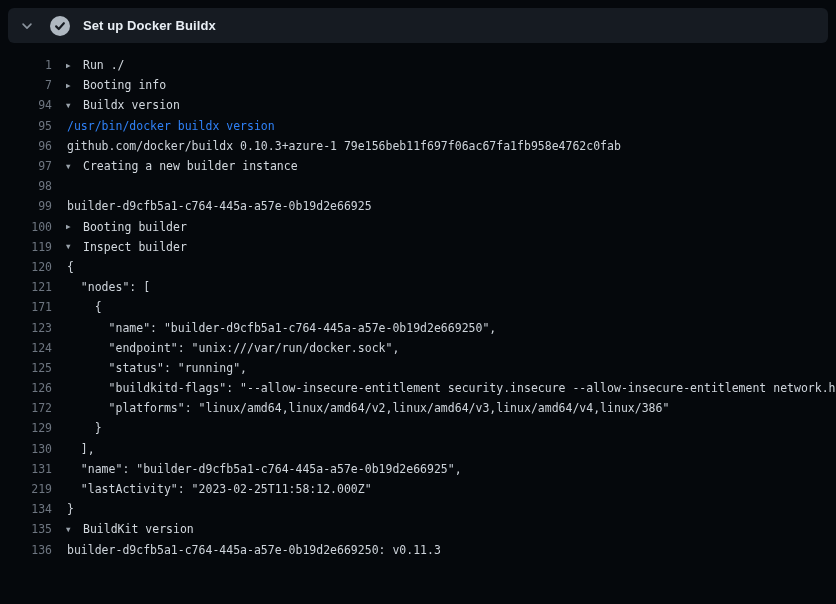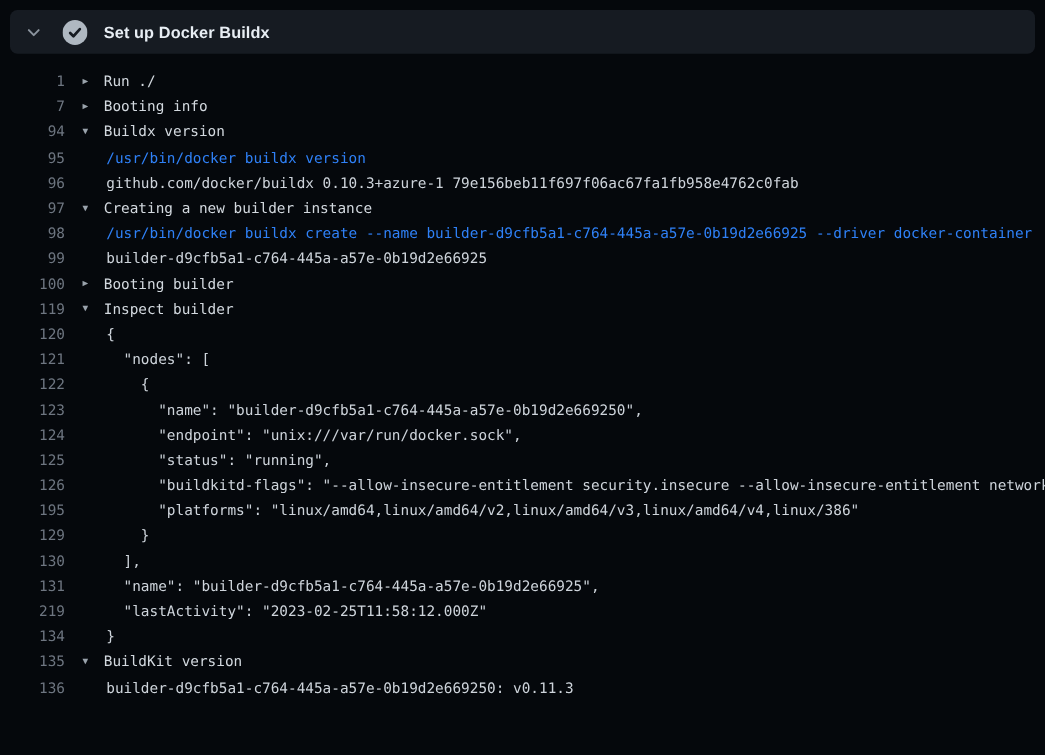--- a/index.html
+++ b/index.html
@@ -30,21 +30,21 @@
   }
   .row{
     display:flex;align-items:center;height:20.2px;white-space:pre;
   }
   .num{
     width:52px;flex-shrink:0;text-align:right;
     color:#6e7681;text-decoration:none;cursor:pointer;
   }
   .content{display:flex;align-items:center;white-space:pre;}
   .row.group .content{margin-left:14px;cursor:pointer;}
-  .row.plain .content{margin-left:33px;}
+  .row.plain .content{margin-left:15px;}
   .caret{
     width:17px;flex-shrink:0;color:#9aa3ac;font-size:7.5px;
     display:inline-block;transform:translateY(-0.5px);
   }
   .text{color:#ced4db;}
   .row.command .text{color:#2f81f7;}
   .row.group .text{color:#d3d9df;}
 </style>
 </head>
 <body>
@@ -110,24 +110,20 @@
     <div class="row group">
       <a class="num">97</a>
       <div class="content">
         <span class="caret">▼</span>
         <span class="text">Creating a new builder instance</span>
       </div>
     </div>
 
     <div class="row plain command">
       <a class="num">98</a>
-      <div class="content">
-        
-        <span class="text">/usr/bin/docker buildx create --name builder-d9cfb5a1-c764-445a-a57e-0b19d2e66925 --driver docker-container</span>
-      </div>
     </div>
 
     <div class="row plain">
       <a class="num">99</a>
       <div class="content">
         
         <span class="text">builder-d9cfb5a1-c764-445a-a57e-0b19d2e66925</span>
       </div>
     </div>
 
@@ -157,21 +153,21 @@
 
     <div class="row plain">
       <a class="num">121</a>
       <div class="content">
         
         <span class="text">  "nodes": [</span>
       </div>
     </div>
 
     <div class="row plain">
-      <a class="num">122</a>
+      <a class="num">171</a>
       <div class="content">
         
         <span class="text">    {</span>
       </div>
     </div>
 
     <div class="row plain">
       <a class="num">123</a>
       <div class="content">
         
@@ -198,21 +194,21 @@
     <div class="row plain">
       <a class="num">126</a>
       <div class="content">
         
         <span class="text">      "buildkitd-flags": "--allow-insecure-entitlement security.insecure --allow-insecure-entitlement network.host",</span>
       </div>
     </div>
 
 
     <div class="row plain">
-      <a class="num">195</a>
+      <a class="num">172</a>
       <div class="content">
         
         <span class="text">      "platforms": "linux/amd64,linux/amd64/v2,linux/amd64/v3,linux/amd64/v4,linux/386"</span>
       </div>
     </div>
 
     <div class="row plain">
       <a class="num">129</a>
       <div class="content">
         

